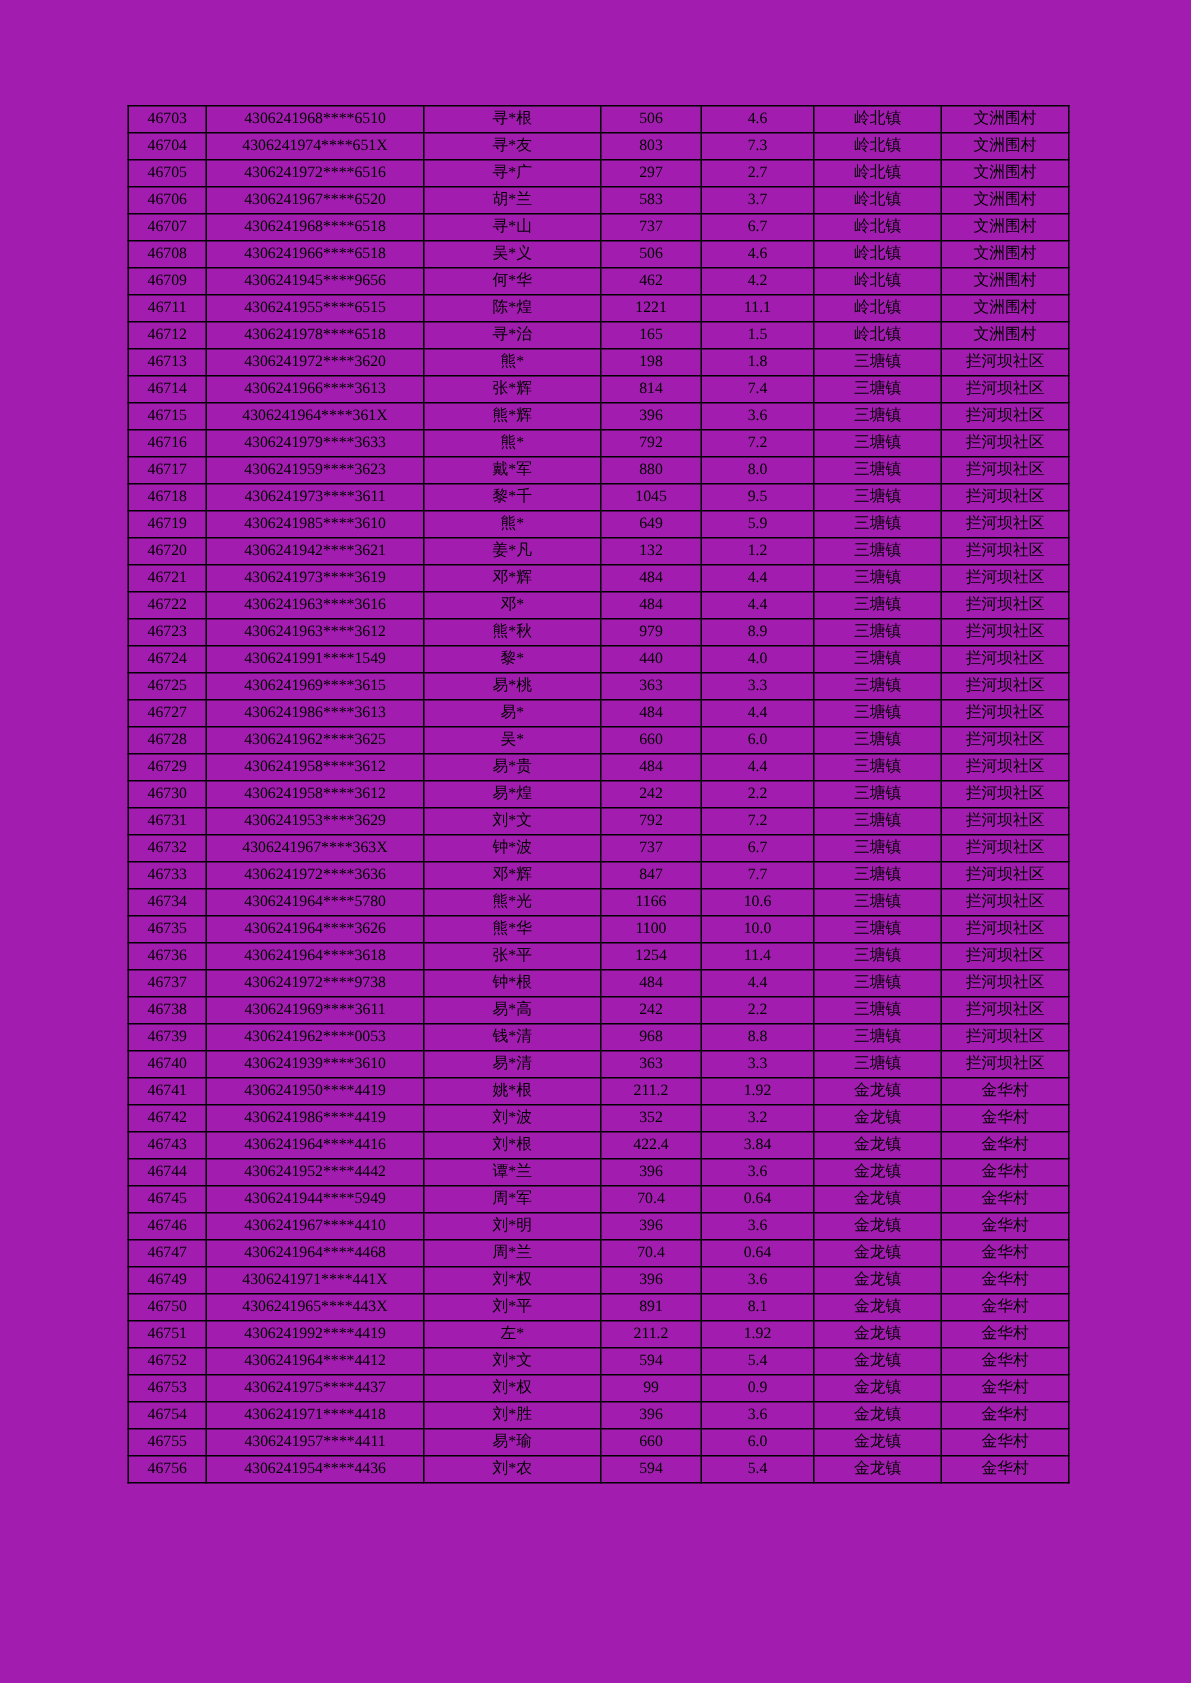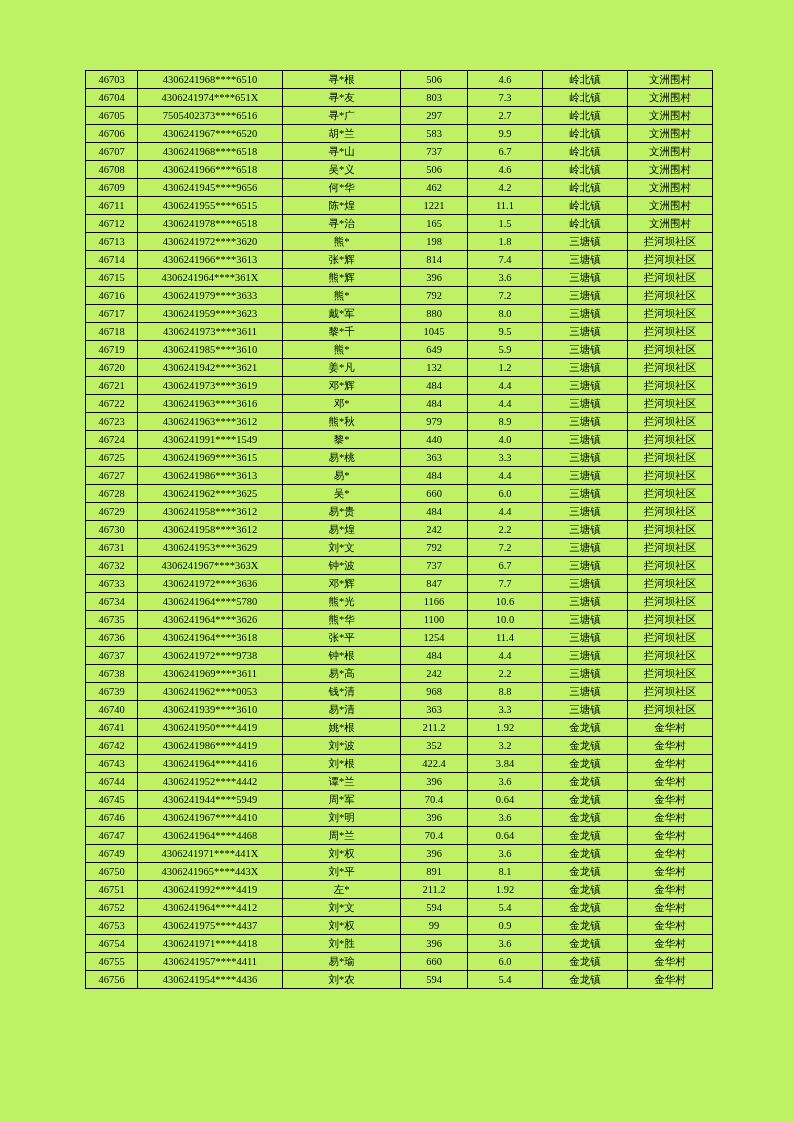--- a/index.html
+++ b/index.html
@@ -10,21 +10,21 @@
   body {
     width: 794px;
     height: 1122px;
     font-family: "Liberation Serif", "DejaVu Serif", serif;
     color: #000;
   }
   .page {
     position: relative;
     width: 794px;
     height: 1122px;
-    background: #bef264;
+    background: #a21caf;
     overflow: hidden;
   }
   table.records {
     position: absolute;
     left: 85px;
     top: 70px;
     width: 627px;
     border-collapse: collapse;
     table-layout: fixed;
   }
@@ -74,33 +74,33 @@
           <td>46704</td>
           <td>4306241974****651X</td>
           <td>寻*友</td>
           <td>803</td>
           <td>7.3</td>
           <td>岭北镇</td>
           <td>文洲围村</td>
         </tr>
         <tr>
           <td>46705</td>
-          <td>7505402373****6516</td>
+          <td>4306241972****6516</td>
           <td>寻*广</td>
           <td>297</td>
           <td>2.7</td>
           <td>岭北镇</td>
           <td>文洲围村</td>
         </tr>
         <tr>
           <td>46706</td>
           <td>4306241967****6520</td>
           <td>胡*兰</td>
           <td>583</td>
-          <td>9.9</td>
+          <td>3.7</td>
           <td>岭北镇</td>
           <td>文洲围村</td>
         </tr>
         <tr>
           <td>46707</td>
           <td>4306241968****6518</td>
           <td>寻*山</td>
           <td>737</td>
           <td>6.7</td>
           <td>岭北镇</td>

